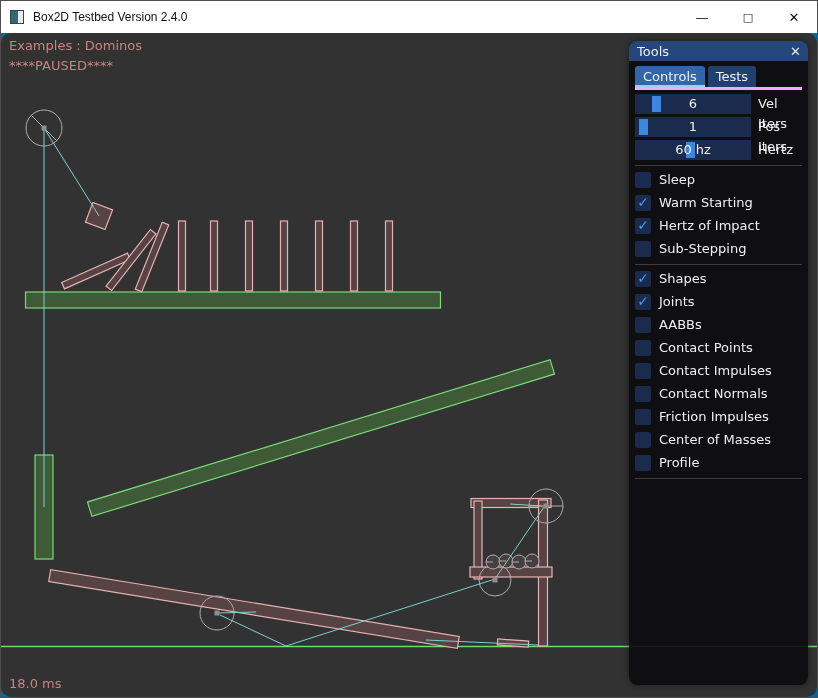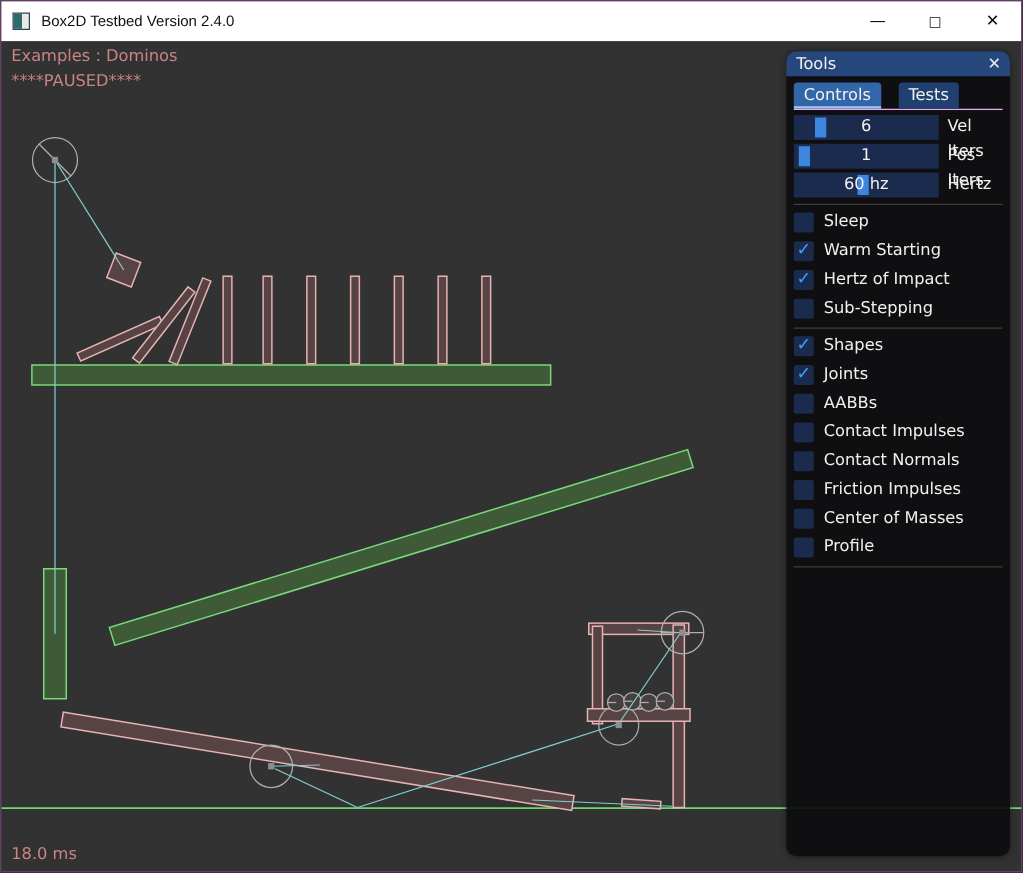--- a/index.html
+++ b/index.html
@@ -1,40 +1,40 @@
 <!DOCTYPE html>
 <html><head>
 <meta charset="utf-8">
 <style>
   html,body{margin:0;padding:0;background:#202020;}
-  #win{position:relative;width:818px;height:698px;background:#a21caf;
+  #win{position:relative;width:818px;height:698px;background:#0369a1;
        border:1px solid #4e4e4e;box-sizing:border-box;overflow:hidden;
        font-family:"DejaVu Sans",sans-serif;}
   
   #titlebar{position:absolute;left:0;top:0;width:100%;height:32px;background:#ffffff;
             display:flex;align-items:center;box-sizing:border-box;}
   #app-icon{width:14px;height:14px;margin-left:9px;border:1px solid #31424c;
             background:linear-gradient(90deg,#2e6b6e 0 55%,#e9e9e9 55% 100%);box-sizing:border-box;}
   #win-title{margin-left:9px;font-size:12px;color:#111;font-family:"Liberation Sans",sans-serif;}
   .winbtn{position:absolute;top:0;width:46px;height:32px;display:flex;align-items:center;
           justify-content:center;color:#111;font-size:13px;font-family:"DejaVu Sans",sans-serif;}
   #btn-min{right:92px;} #btn-max{right:46px;font-size:11px;} #btn-close{right:0;}
   
-  #canvas{position:absolute;left:0;top:32px;width:816px;height:664px;background:#323232;}
+  #canvas{position:absolute;left:0;top:32px;width:816px;height:664px;background:#323232;border-radius:10px;}
   #scene{position:absolute;left:0;top:0;}
   .overlay{position:absolute;left:8px;font-size:13px;color:#c98383;white-space:pre;}
   #ov-example{top:5px;} #ov-paused{top:25px;} #ov-ms{top:643px;}
   
   #panel{position:absolute;left:628px;top:8px;width:179px;height:644px;
          background:rgba(13,13,15,0.93);border-radius:8px;box-sizing:border-box;
          color:#f0f0f0;font-size:13px;box-shadow:0 0 6px rgba(0,0,0,0.45);}
   #panel-title{height:20px;line-height:22px;background:#26477b;border-radius:8px 8px 0 0;
                padding:0 8px;position:relative;}
   #panel-close{position:absolute;right:7px;top:0;line-height:22px;font-size:13px;color:#e8e8e8;}
-  #tabbar{margin:5px 6px 0 6px;border-bottom:1px solid #f0abfc;display:flex;gap:14px;}
+  #tabbar{margin:5px 6px 0 6px;border-bottom:3px solid #f0abfc;display:flex;gap:3px;}
   .tab{height:21px;line-height:21px;padding:0 8px;border-radius:3px 3px 0 0;background:#20416f;}
   .tab.active{background:#3166a8;box-shadow:inset 0 -2px 0 #a9c9ef;}
   #panel-body{padding:4px 6px 0 6px;}
   .slider-row{position:relative;height:20px;margin-bottom:3px;}
   .slider-track{position:absolute;left:0;top:0;width:116px;height:20px;background:#1b2b4d;}
   .slider-handle{position:absolute;top:2px;width:9px;height:16px;background:#3c86e0;}
   .slider-value{position:absolute;left:0;top:0;width:116px;text-align:center;line-height:20px;}
   .slider-label{position:absolute;left:123px;line-height:20px;}
   .separator{height:1px;background:#3e3e3e;margin:5px 0 6px 0;}
   .check-row{display:flex;height:16px;margin-bottom:7px;align-items:center;}
@@ -210,20 +210,24 @@
             <div class="check-row">
               <div class="checkbox">✓</div>
               <div class="check-label">Joints</div>
             </div>
             <div class="check-row">
               <div class="checkbox"></div>
               <div class="check-label">AABBs</div>
             </div>
             <div class="check-row">
               <div class="checkbox"></div>
+              <div class="check-label">Contact Points</div>
+            </div>
+            <div class="check-row">
+              <div class="checkbox"></div>
               <div class="check-label">Contact Impulses</div>
             </div>
             <div class="check-row">
               <div class="checkbox"></div>
               <div class="check-label">Contact Normals</div>
             </div>
             <div class="check-row">
               <div class="checkbox"></div>
               <div class="check-label">Friction Impulses</div>
             </div>

